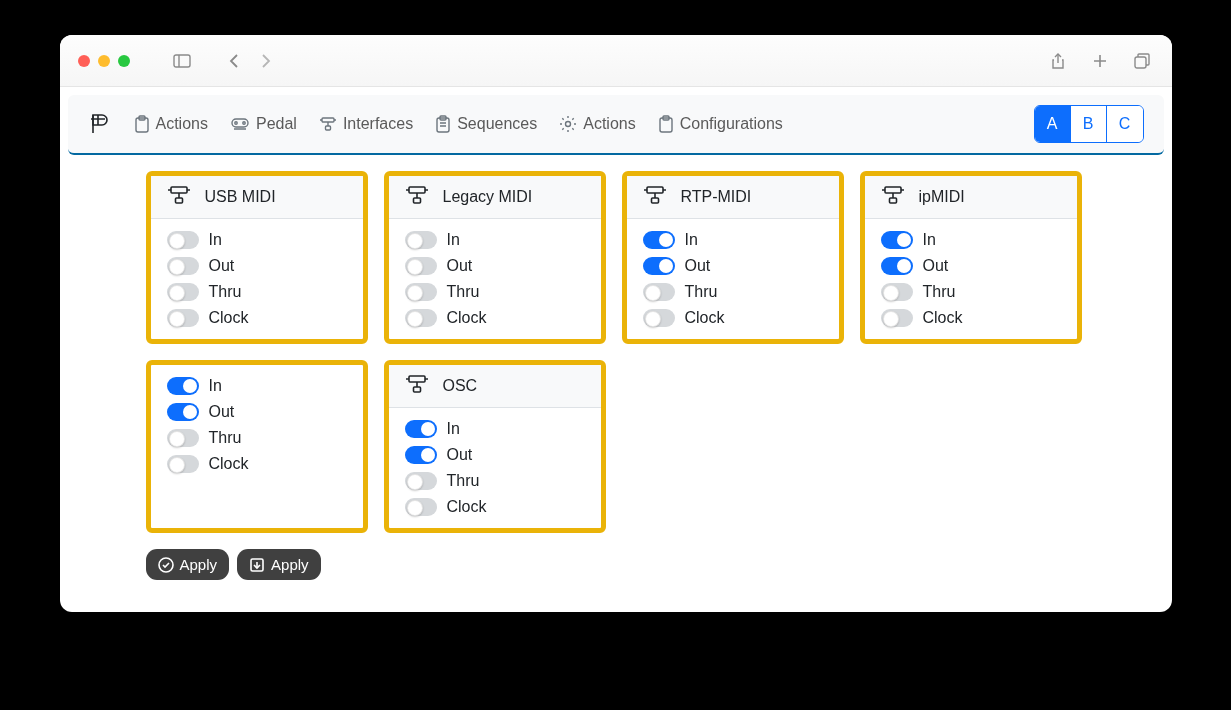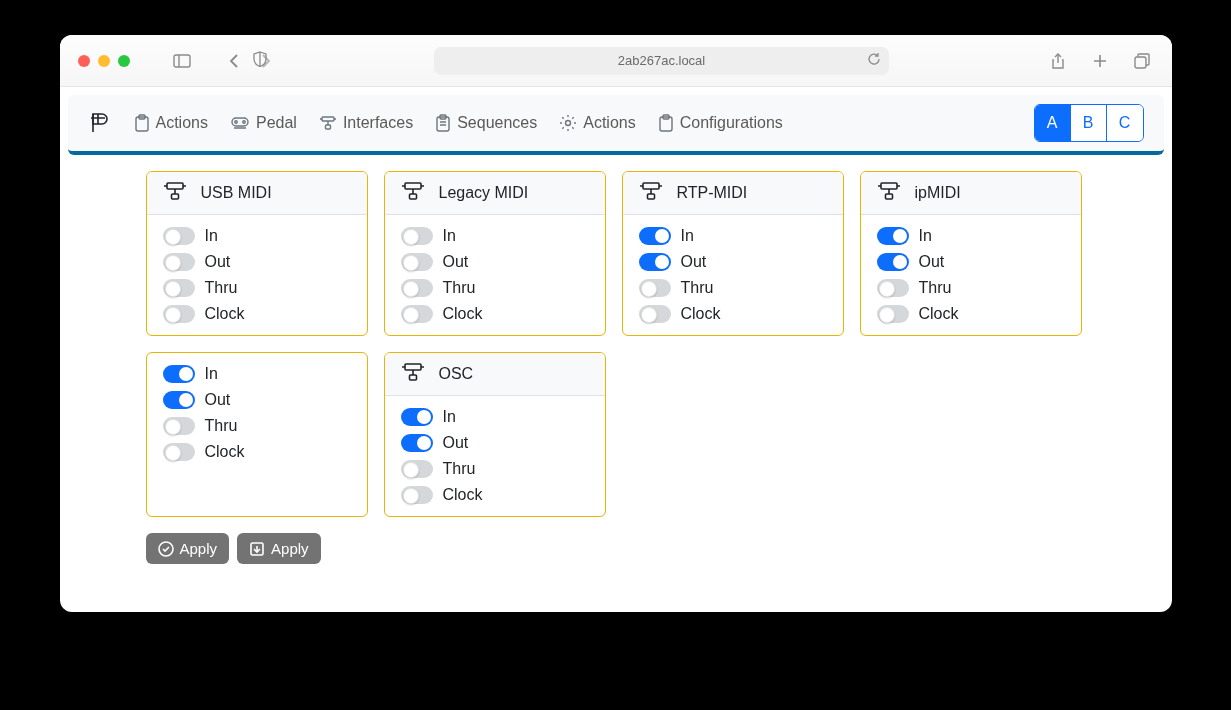--- a/index.html
+++ b/index.html
@@ -12,43 +12,43 @@
 .dot.min { background: #febc2e; }
 .dot.max { background: #28c840; }
 .tb-sep { width: 24px; }
 .tb-btn { width: 24px; height: 24px; display: flex; align-items: center; justify-content: center; color: #8a8a8a; }
 .tb-btn svg { stroke: currentColor; }
 .urlbar { flex: 1; max-width: 455px; height: 28px; background: #eeeeee; border-radius: 7px; display: flex; align-items: center; justify-content: center; position: relative; margin: 0 auto; }
 .urlbar-text { font-size: 13px; color: #6a6a6c; }
 .shield { position: absolute; left: -38px; color: #8a8a8a; }
 .reload { position: absolute; right: 8px; color: #8a8a8a; }
 .tb-right { display: flex; gap: 18px; margin-left: auto; }
-.navbar { height: 60px; background: #f8f9fa; border-bottom: 4px solid #0369a1; display: flex; align-items: center; padding: 0 20px; gap: 22px; margin: 8px 8px 0 8px; border-radius: 6px; }
+.navbar { height: 60px; background: #f8f9fa; border-bottom: 2px solid #0369a1; display: flex; align-items: center; padding: 0 20px; gap: 22px; margin: 8px 8px 0 8px; border-radius: 6px; }
 .brand { width: 24px; height: 24px; display:flex; align-items:center; justify-content:center; }
 .navitem { display: flex; align-items: center; gap: 6px; font-size: 16px; color: #5a5a5a; cursor: pointer; }
 .navitem svg { stroke: #6c757d; }
 .profiles { margin-left: auto; display: flex; border: 1px solid #0d6efd; border-radius: 6px; overflow: hidden; }
 .profiles button { width: 36px; height: 36px; border: none; background: #fff; color: #0d6efd; font-size: 16px; font-weight: 500; cursor: pointer; border-right: 1px solid #0d6efd; }
 .profiles button:last-child { border-right: none; }
 .profiles button.active { background: #0d6efd; color: #fff; }
 .content { padding: 16px 86px; flex: 1; }
 .cards { display: grid; grid-template-columns: repeat(4, 222px); gap: 16px; }
-.card { border: 1px solid #eab308; border-radius: 6px; overflow: hidden; background: #fff; }
+.card { border: 5px solid #eab308; border-radius: 6px; overflow: hidden; background: #fff; }
 .card-header { background: #f8f9fa; border-bottom: 1px solid #dee2e6; padding: 10px 16px; display: flex; align-items: center; gap: 14px; font-size: 16px; font-weight: 500; color: #212529; }
 .card-header svg { stroke: #212529; }
 .card-body { padding: 12px 16px; display: flex; flex-direction: column; gap: 8px; }
 .toggle-row { display: flex; gap: 10px; font-size: 16px; color: #212529; }
 .toggle { width: 32px; height: 18px; border-radius: 9px; position: relative; cursor: pointer; flex-shrink: 0; }
 .toggle::after { content: ''; position: absolute; width: 14px; height: 14px; background: #fff; border-radius: 50%; top: 2px; transition: left .15s; }
 .toggle.off { background: #d5d8db; }
 .toggle.off::after { left: 2px; background:#fff; box-shadow: 0 1px 2px rgba(0,0,0,.2); border: 0.5px solid rgba(0,0,0,.1); }
 .toggle.on { background: #0d6efd; }
 .toggle.on::after { left: 16px; }
 .action-row { margin-top: 16px; display: flex; gap: 8px; }
-.btn { display: inline-flex; align-items: center; gap: 6px; background: #737373; color: #fff; border: none; padding: 7px 12px; border-radius: 6px; font-size: 15px; cursor: pointer; }
+.btn { display: inline-flex; align-items: center; gap: 6px; background: #404040; color: #fff; border: none; padding: 7px 12px; border-radius: 11px; font-size: 15px; cursor: pointer; }
 .btn svg { stroke: #fff; }
 </style>
 </head>
 <body>
 
 <div class="window">
   <div class="titlebar">
     <div class="traffic">
       <div class="dot close"></div>
       <div class="dot min"></div>
@@ -65,37 +65,20 @@
     <div class="tb-btn">
       <svg width="12" height="16" viewBox="0 0 12 16" fill="none" stroke-width="1.8">
           <polyline points="9,2 3,8 9,14"></polyline>
         </svg>
     </div>
     <div class="tb-btn">
       <svg width="12" height="16" viewBox="0 0 12 16" fill="none" stroke-width="1.8" style="opacity:.6">
           <polyline points="3,2 9,8 3,14"></polyline>
         </svg>
     </div>
-    <div style="flex:1; display:flex; justify-content:center; position:relative;">
-      <div class="shield tb-btn">
-        <svg width="14" height="16" viewBox="0 0 14 16" fill="none" stroke-width="1.3">
-            <path d="M7 1 L13 3 V8 C13 12 10 14.5 7 15.5 C4 14.5 1 12 1 8 V3 Z"></path>
-            <line x1="7" y1="1" x2="7" y2="15.5"></line>
-          </svg>
-      </div>
-      <div class="urlbar">
-        <span class="urlbar-text">2ab267ac.local</span>
-        <span class="reload">
-          <svg width="14" height="14" viewBox="0 0 14 14" fill="none" stroke-width="1.3" stroke="currentColor">
-              <path d="M12 7 A5 5 0 1 1 10.5 3.5"></path>
-              <polyline points="11,1 11,4 8,4"></polyline>
-            </svg>
-        </span>
-      </div>
-    </div>
     <div class="tb-right">
       <div class="tb-btn">
         <svg width="14" height="18" viewBox="0 0 14 18" fill="none" stroke-width="1.4">
             <polyline points="4,5 7,2 10,5"></polyline>
             <line x1="7" y1="2" x2="7" y2="11"></line>
             <path d="M3 8 H2 V16 H12 V8 H11"></path>
           </svg>
       </div>
       <div class="tb-btn">
         <svg width="16" height="16" viewBox="0 0 16 16" fill="none" stroke-width="1.6">

